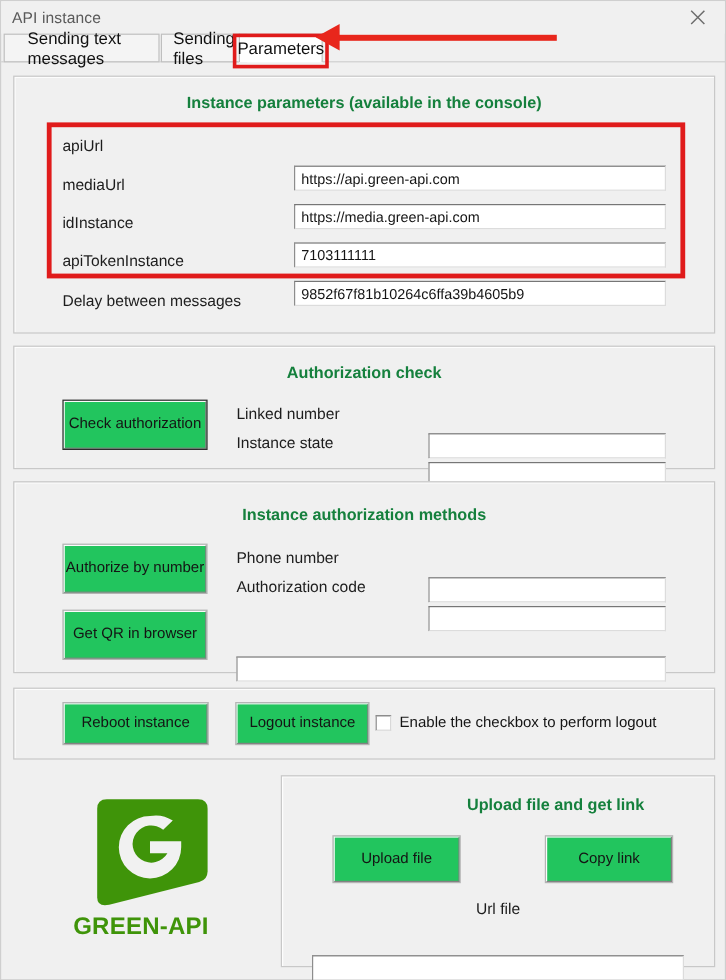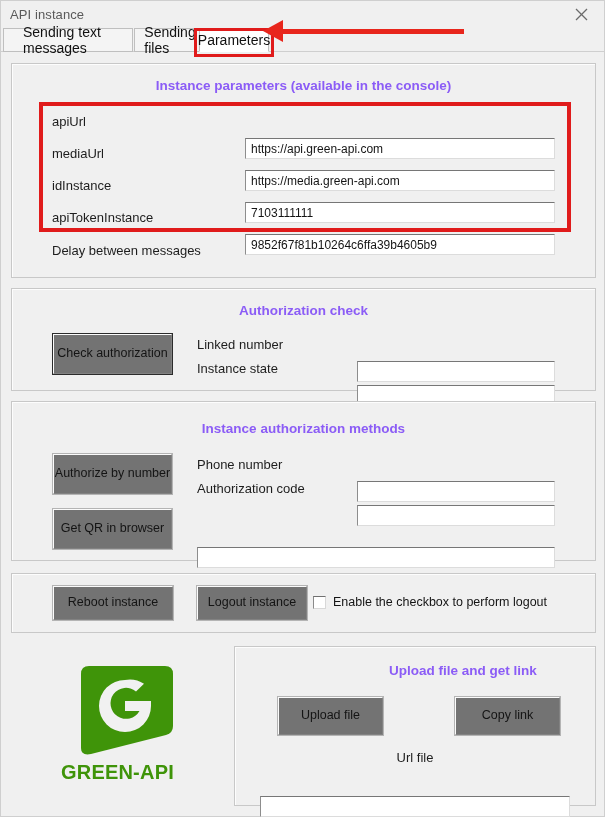--- a/index.html
+++ b/index.html
@@ -39,40 +39,40 @@
   }
 
   
   .panel {
     position: absolute; background: #f0f0f0;
     border: 1px solid #c8c8c8;
     box-shadow: inset 1px 1px 0 #fdfdfd;
   }
   .panel-title {
     position: absolute; width: 100%; text-align: center;
-    font-size: 13.5px; font-weight: bold; color: #8b5cf6;
+    font-size: 13.5px; font-weight: bold; color: #15803d;
   }
   .lbl {
     position: absolute; font-size: 13px; color: #1d1d1d; white-space: nowrap;
   }
 
   
   .tb {
     position: absolute; background: #fff;
     border-top: 1px solid #767676; border-left: 1px solid #8d8d8d;
     border-right: 1px solid #dcdcdc; border-bottom: 1px solid #dcdcdc;
     font-size: 12px; color: #141414;
     display: flex; align-items: center; padding-left: 5px;
     font-family: "Liberation Sans", sans-serif;
     margin-top: 28px;
   }
 
   
   .btn {
-    position: absolute; background: #737373;
+    position: absolute; background: #22c55e;
     border-top: 1px solid #fbfbfb; border-left: 1px solid #fbfbfb;
     border-right: 1px solid #828282; border-bottom: 1px solid #828282;
     outline: 1px solid #b4b4b4; outline-offset: 0px;
     display: flex; align-items: center; justify-content: center;
     text-align: center; font-size: 12.5px; color: #141414; line-height: 1.25;
   }
   .btn.strong { outline-color: #2b2b2b; }
 
   
   .cb-wrap { position: absolute; display: flex; align-items: center; }

